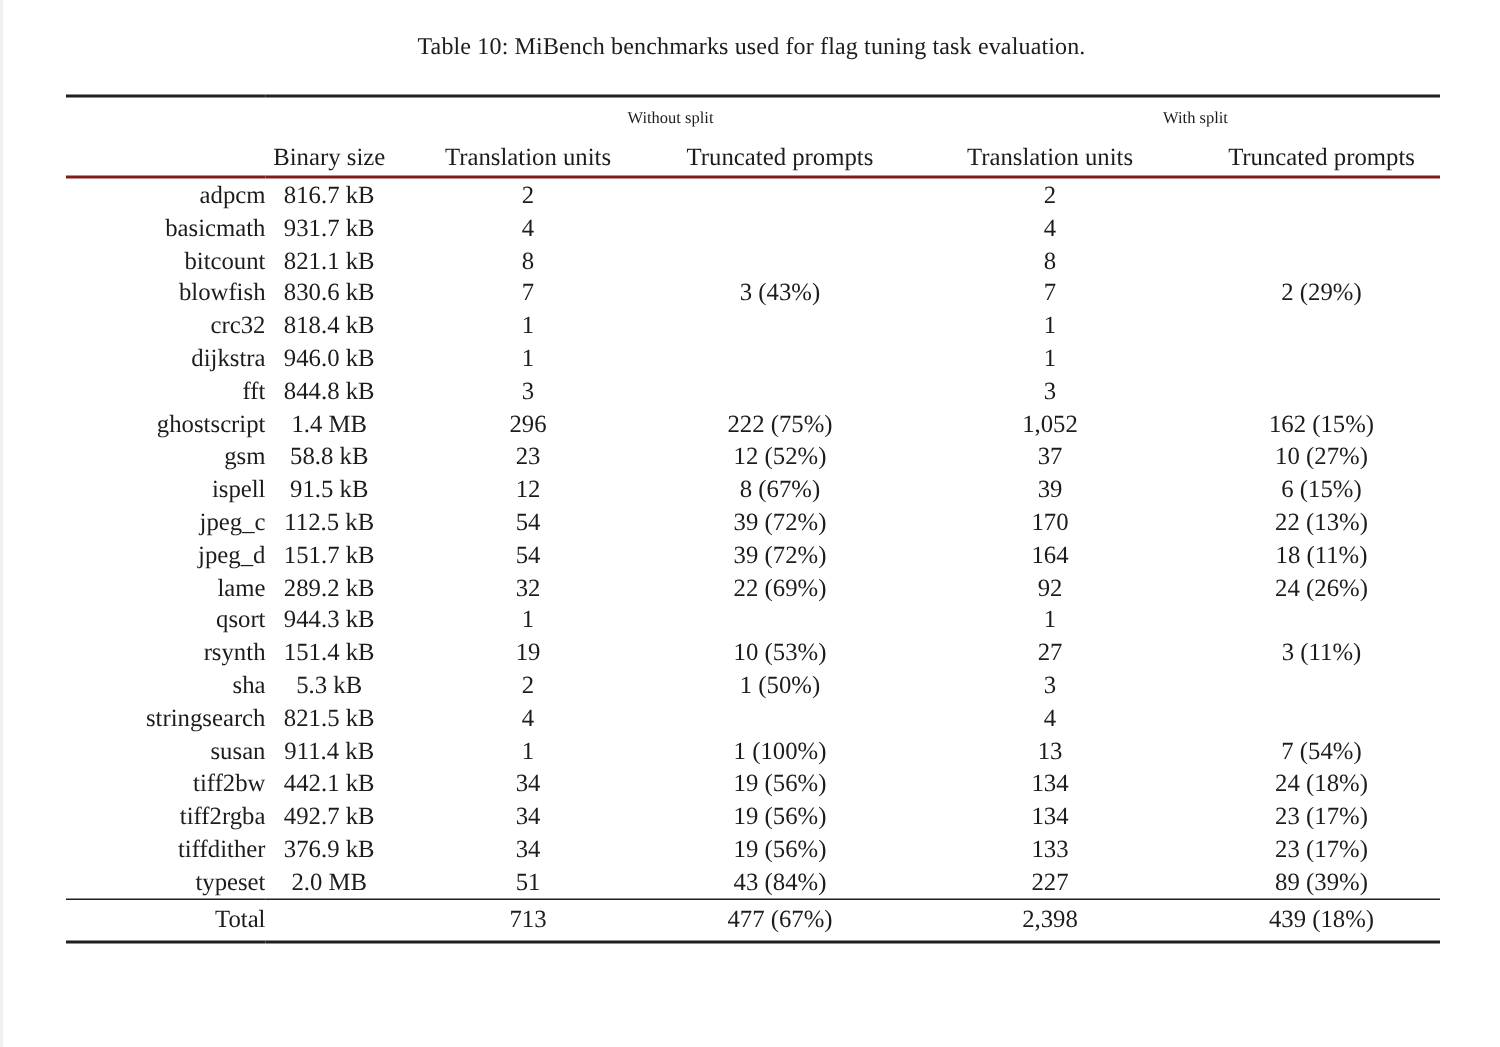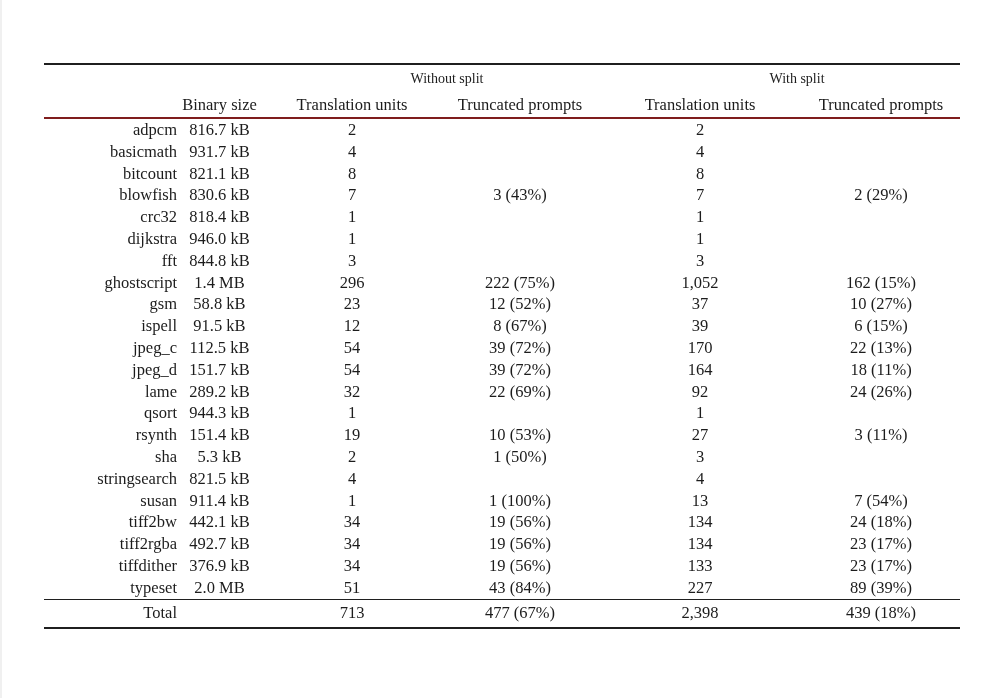--- a/index.html
+++ b/index.html
@@ -51,21 +51,21 @@
   th, td {
     font-weight: normal;
     text-align: center;
     vertical-align: middle;
     padding: 0;
     white-space: nowrap;
     overflow: hidden;
   }
   tr.group-row th {
     height: 28px;
-    font-size: 14px;
+    font-size: 11px;
     font-family: Liberation Serif, serif;
   }
   tr.group-row th.group-span-1 { padding-left: 34px; }
   tr.group-row th.group-span-2 { padding-left: 36px; }
   tr.colhead-row th {
     height: 24px;
     border-bottom: 2px solid #7f1d1d;
   }
   tbody td {
     height: 21.8px;
@@ -79,20 +79,21 @@
     height: 27px;
     border-top: 1.5px solid #1f1f1f;
     border-bottom: 2.5px solid #1f1f1f;
   }
 </style>
 </head>
 <body>
 
 <div class="page">
 
+  <div class="caption">Table 10: MiBench benchmarks used for flag tuning task evaluation.</div>
 
   <table class="bench-table">
     <colgroup>
       <col class="c-name">
       <col class="c-binary">
       <col class="c-tu1">
       <col class="c-tp1">
       <col class="c-tu2">
       <col class="c-tp2">
     </colgroup>

